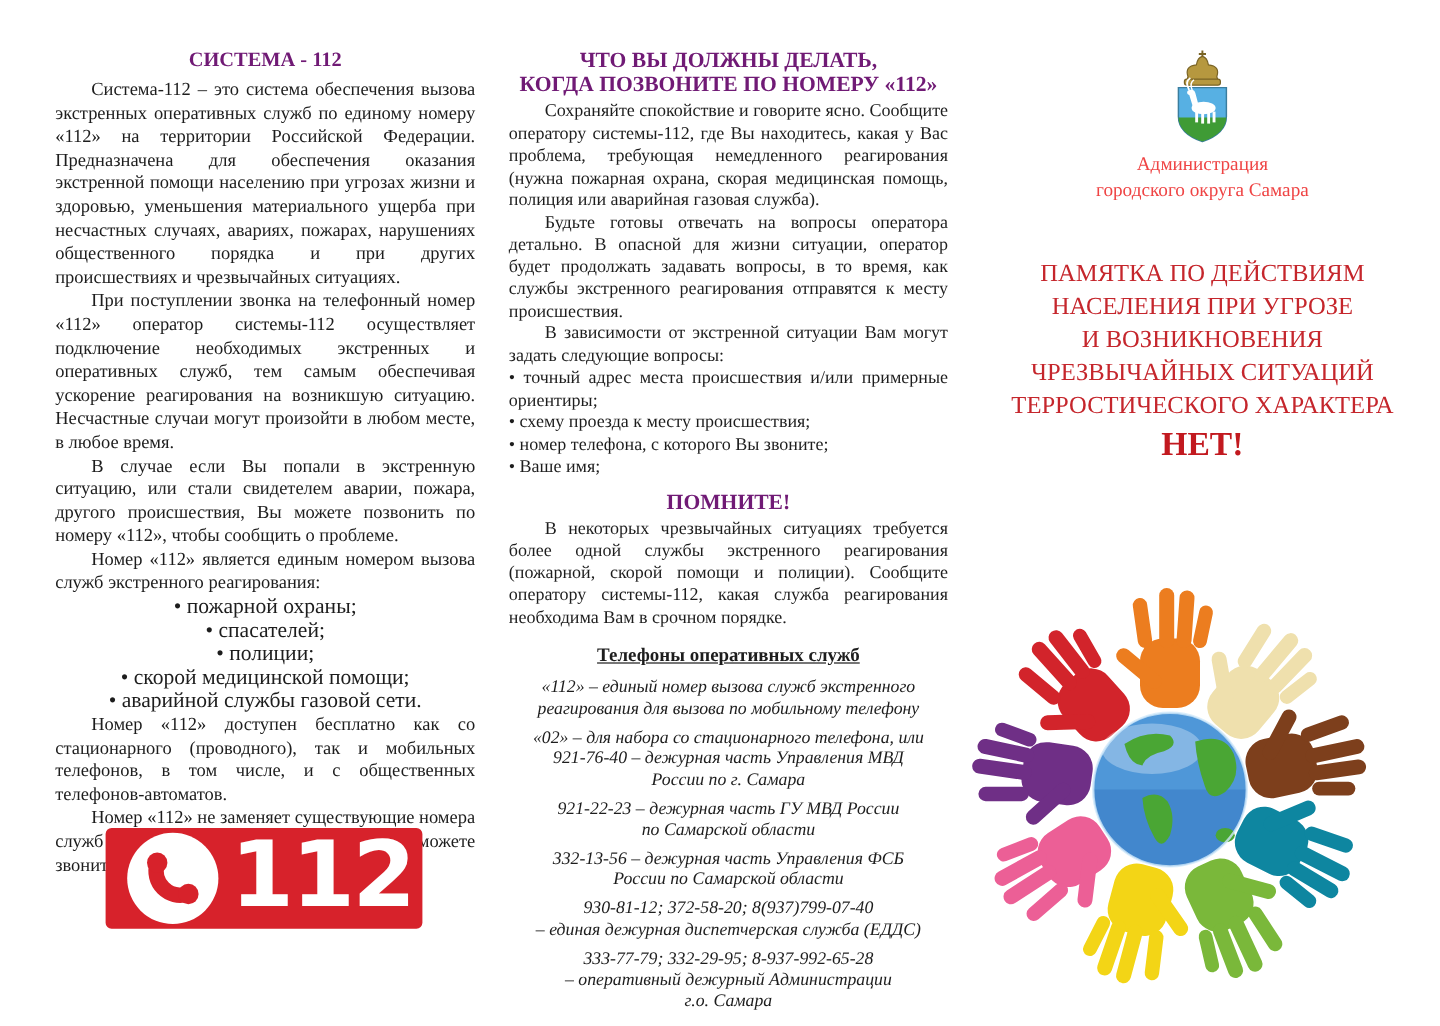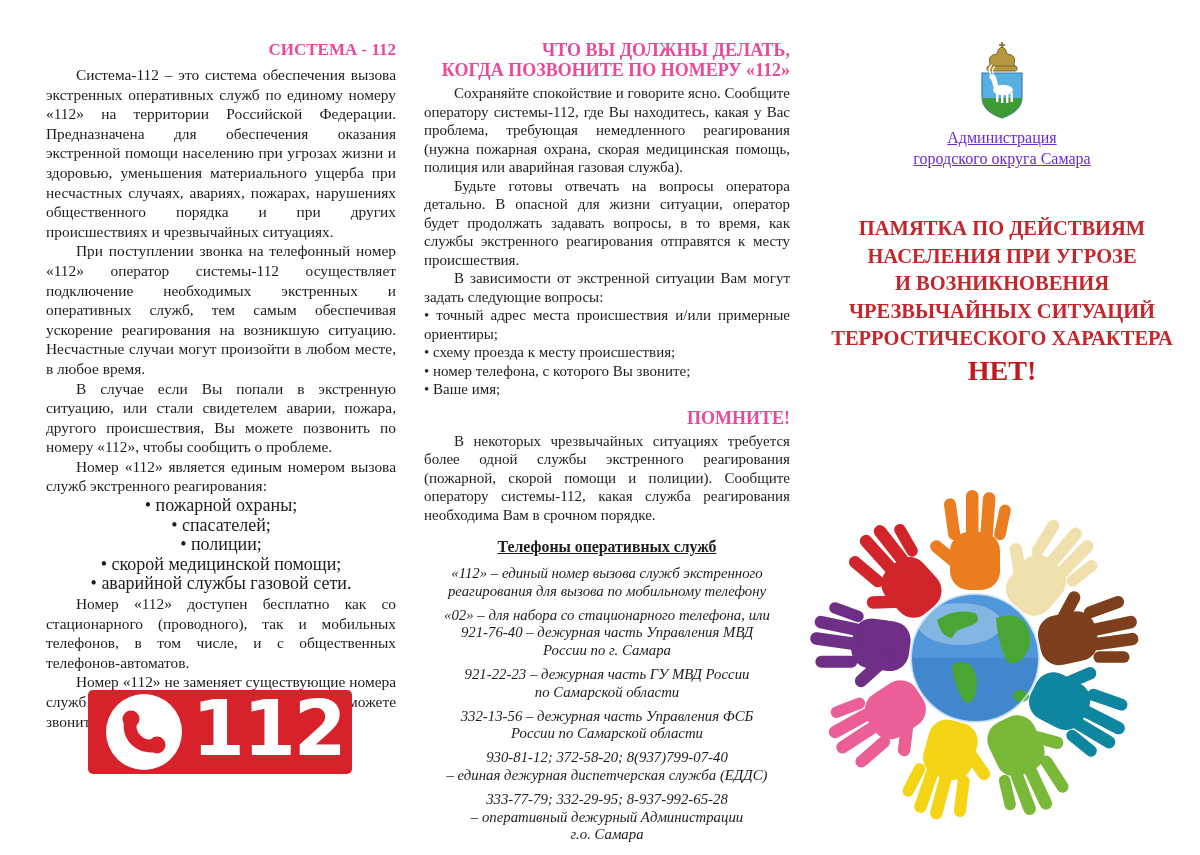--- a/index.html
+++ b/index.html
@@ -7,21 +7,21 @@
     position:relative; width:1200px; height:855px; background:#ffffff;
     font-family:"Liberation Serif","DejaVu Serif",serif; color:#1d1d1d;
     overflow:hidden; margin:0 auto;
   }
   .col { position:absolute; top:40px; }
   .col-left  { left:46px;  width:350px; }
   .col-mid   { left:424px; width:366px; }
   .col-right { left:810px; width:384px; text-align:center; }
 
   .h-dark {
-    color:#ec4899; font-weight:bold; text-align:right;
+    color:#701a75; font-weight:bold; text-align:center;
     font-size:17px; line-height:20px; margin:0 0 5px 0; white-space:pre-line;
   }
   .col-mid .h-dark { font-size:18px; margin-bottom:4px; }
 
   .col-left p.body {
     margin:0; font-size:15.4px; line-height:19.6px;
     text-align:justify; text-indent:30px;
   }
   .col-mid p.body {
     margin:0; font-size:15px; line-height:18.5px;
@@ -37,23 +37,23 @@
     font-weight:bold; text-align:center; font-size:15.8px;
     margin:14px 0 9px 0;
     text-decoration:underline;
   }
   .entry {
     font-style:italic; text-align:center; font-size:14.8px; line-height:17.8px;
     white-space:pre-line; margin:0 0 6px 0;
   }
 
   .emblem { display:block; margin:0 auto 5px auto; }
-  .org { font-size:16px; line-height:21px; white-space:pre-line; color:#6d28d9;text-decoration:underline; }
+  .org { font-size:16px; line-height:21px; white-space:pre-line; color:#ef4444; }
   .title-red {
-    margin-top:46px; color:#c5262c; font-weight:bold;
+    margin-top:46px; color:#c5262c; font-weight:normal;
     font-size:20.5px; line-height:27.5px; white-space:pre-line;
   }
   .slogan {
     margin-top:36px; font-weight:bold; font-size:28px; line-height:36px;
     white-space:pre-line; color:#101010;
   }
   .slogan-no { font-weight:bold; font-size:28px; line-height:36px; color:#c2191f; }
 
   .banner {
     position:absolute; left:88px; top:690px; width:264px; height:84px;

